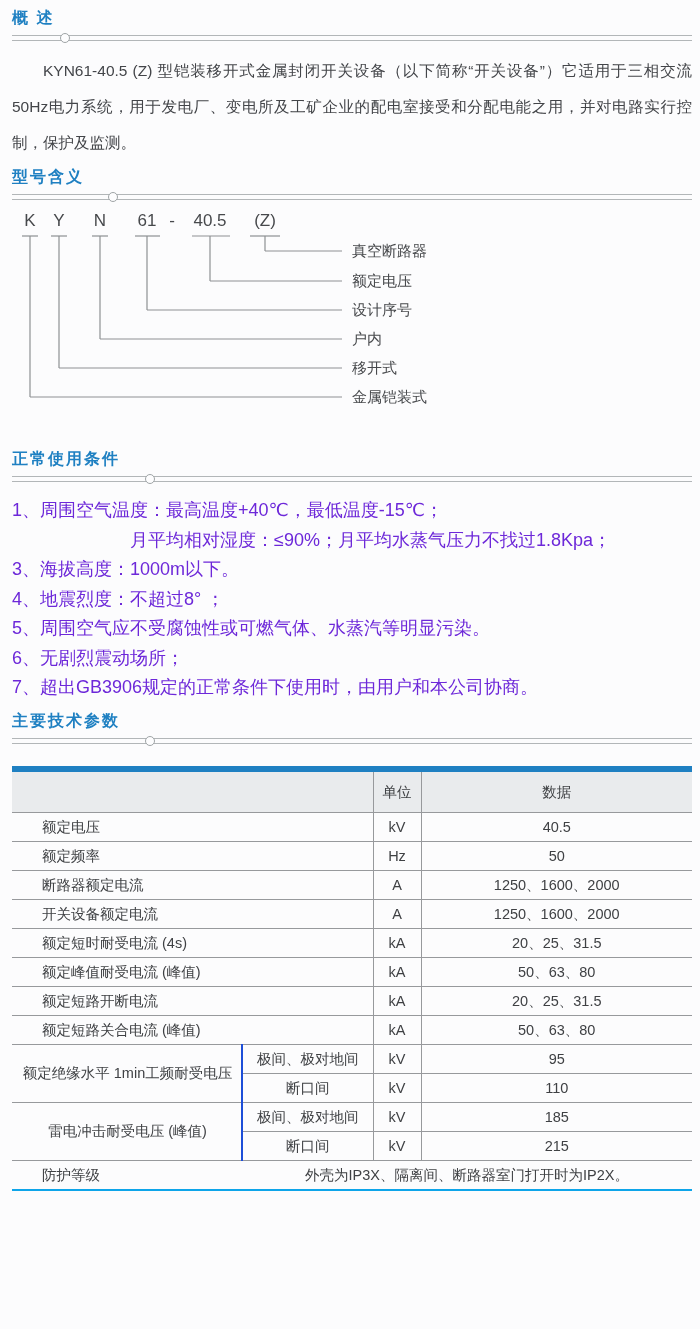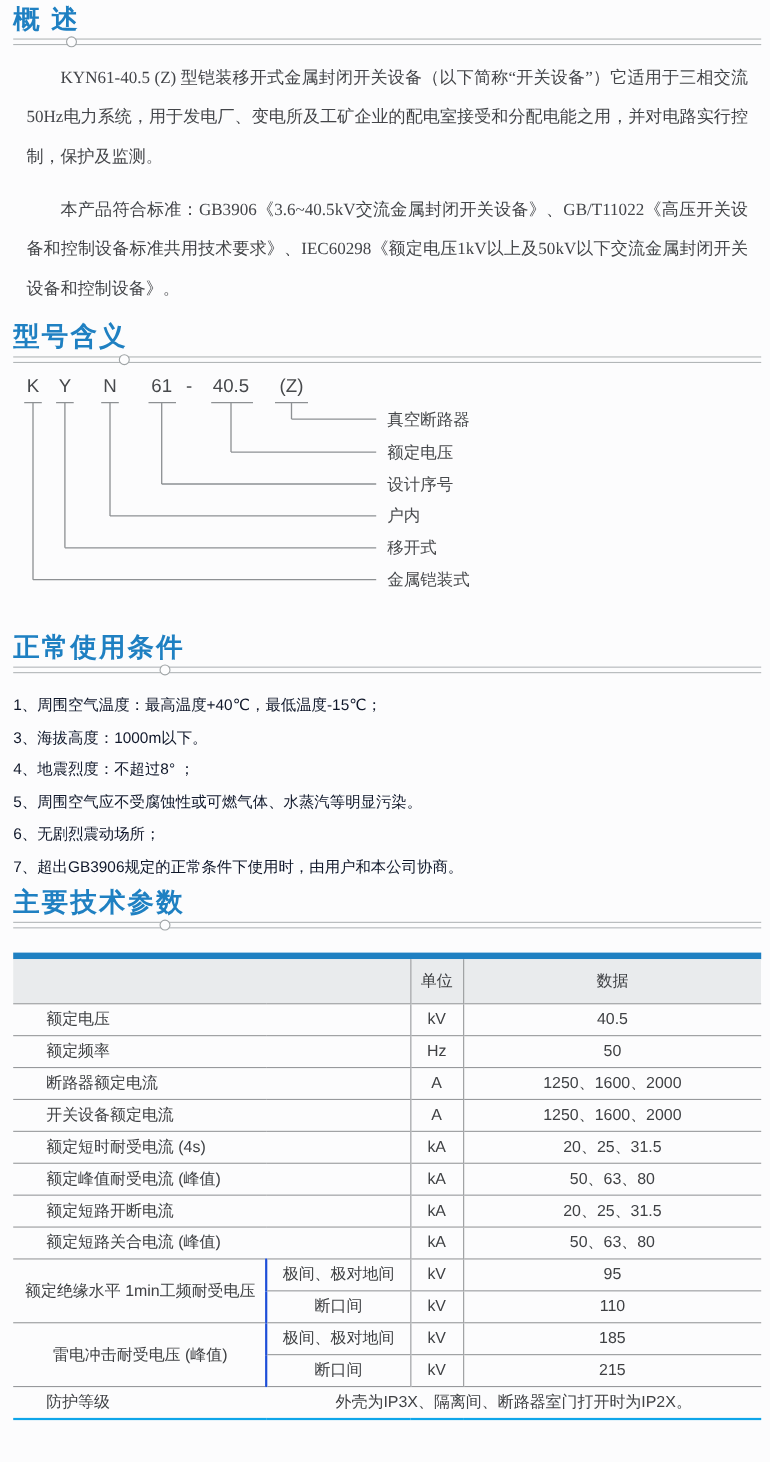--- a/index.html
+++ b/index.html
@@ -7,38 +7,38 @@
     width:700px;height:1329px;overflow:hidden;
     background:#fcfcfd;
     font-family:"Liberation Sans","DejaVu Sans",sans-serif;
     color:#3f4144;
     -webkit-font-smoothing:antialiased;
   }
   .page{padding:4px 8px 0 12px;width:680px;}
 
   
   .sec{position:relative;}
-  .sec-title{margin:0;color:#1f80c2;font-size:24px;font-weight:bold;letter-spacing:2px;line-height:28px;}
+  .sec-title{margin:0;color:#1f80c2;font-size:16px;font-weight:bold;letter-spacing:2px;line-height:28px;}
   .rule{position:relative;height:4px;margin-top:3px;
         border-top:1px solid #b2b6b8;border-bottom:1px solid #b2b6b8;}
   .ring{position:absolute;top:-3px;width:8px;height:8px;background:#fdfdfe;
         border:1px solid #9fa4a6;border-radius:50%;}
 
   
   .overview-body{margin-top:12px;}
-  .para{margin:12px;font-size:15.5px;line-height:36px;text-align:justify;text-indent:2em;color:#434549;font-family:Liberation Serif, serif;}
+  .para{margin:0;font-size:15.5px;line-height:36px;text-align:justify;text-indent:2em;color:#434549;}
 
   
   .model-sec{margin-top:2px;}
   .model-svg{display:block;margin-top:6px;}
 
   
   .cond-sec{margin-top:33px;}
   .cond-list{margin-top:14px;}
-  .cond-line{font-size:14px;line-height:29.5px;color:#0f172a;white-space:nowrap;}
+  .cond-line{font-size:18px;line-height:29.5px;color:#6d28d9;white-space:nowrap;}
   .cond-line.ind{margin-left:118px;}
 
   
   .params-sec{margin-top:4px;}
   .blue-bar{margin-top:22px;width:680px;height:6px;background:#1f80c2;}
   table.tech{width:680px;border-collapse:collapse;table-layout:fixed;font-size:14.5px;color:#3f4144;}
   table.tech td{height:28px;line-height:28px;padding:0;text-align:center;
                 border-top:1px solid #97999c;overflow:hidden;}
   table.tech tr.hdr td{background:#e9ebed;border-top:none;height:40px;}
   table.tech td.param{text-align:left;padding-left:30px;}
@@ -53,21 +53,20 @@
 
 <div class="page">
 
   <div class="sec">
     <h2 class="sec-title">概 述</h2>
     <div class="rule">
       <span class="ring" style="left:48px"></span>
     </div>
     <div class="overview-body">
       <p class="para">KYN61-40.5 (Z) 型铠装移开式金属封闭开关设备（以下简称“开关设备”）它适用于三相交流50Hz电力系统，用于发电厂、变电所及工矿企业的配电室接受和分配电能之用，并对电路实行控制，保护及监测。</p>
-      <p class="para">本产品符合标准：GB3906《3.6~40.5kV交流金属封闭开关设备》、GB/T11022《高压开关设备和控制设备标准共用技术要求》、IEC60298《额定电压1kV以上及50kV以下交流金属封闭开关设备和控制设备》。</p>
     </div>
   </div>
 
   <div class="sec model-sec">
     <h2 class="sec-title">型号含义</h2>
     <div class="rule">
       <span class="ring" style="left:96px"></span>
     </div>
     <svg id="model-svg" class="model-svg" width="680" height="206">
         <text x="18" y="20" text-anchor="middle" font-size="17" fill="#47494c">K</text>
@@ -104,20 +103,21 @@
       </svg>
   </div>
 
   <div class="sec cond-sec">
     <h2 class="sec-title">正常使用条件</h2>
     <div class="rule">
       <span class="ring" style="left:133px"></span>
     </div>
     <div class="cond-list" id="cond-list">
         <div class="cond-line">1、周围空气温度：最高温度+40℃，最低温度-15℃；</div>
+        <div class="cond-line ind">月平均相对湿度：≤90%；月平均水蒸气压力不找过1.8Kpa；</div>
         <div class="cond-line">3、海拔高度：1000m以下。</div>
         <div class="cond-line">4、地震烈度：不超过8°  ；</div>
         <div class="cond-line">5、周围空气应不受腐蚀性或可燃气体、水蒸汽等明显污染。</div>
         <div class="cond-line">6、无剧烈震动场所；</div>
         <div class="cond-line">7、超出GB3906规定的正常条件下使用时，由用户和本公司协商。</div>
       </div>
   </div>
 
   <div class="sec params-sec">
     <h2 class="sec-title">主要技术参数</h2>

